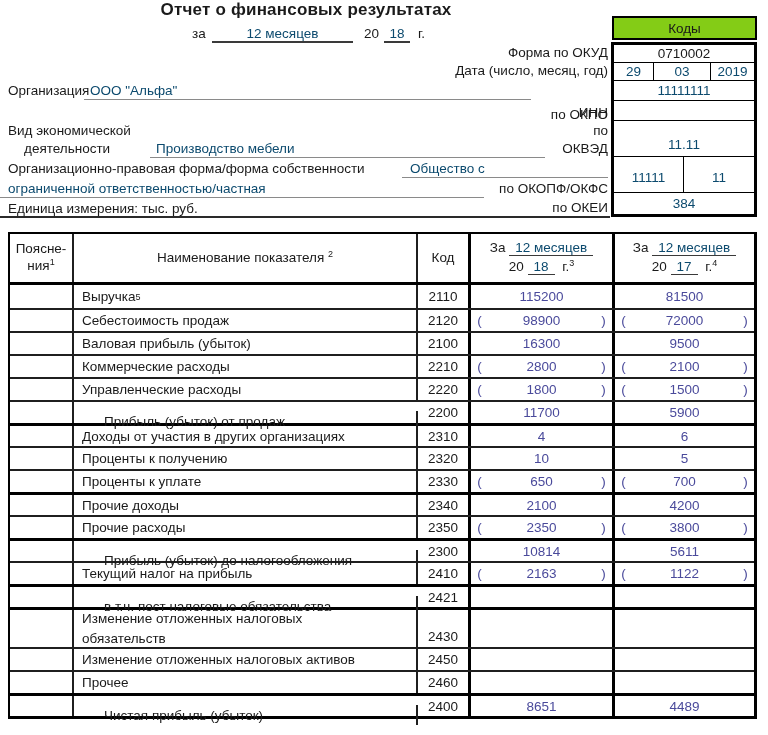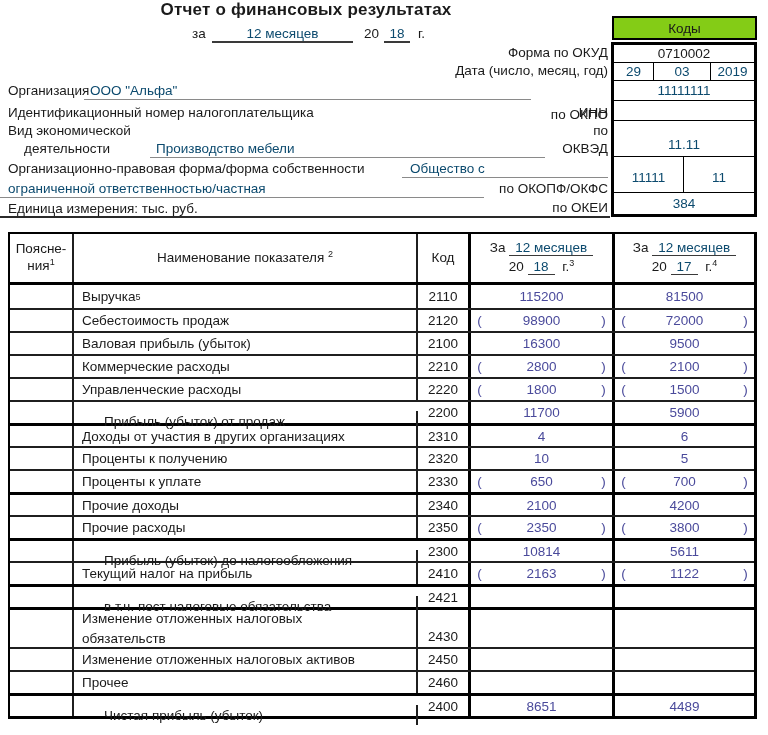--- a/index.html
+++ b/index.html
@@ -75,21 +75,20 @@
   <span class="abs" style="left:192px; top:26px;" data-name="period-prefix">за</span>
   <span class="abs blue u-black center-span" style="left:212px; top:26px; width:141px;" data-name="period-value">12 месяцев</span>
   <span class="abs" style="left:364px; top:26px;" data-name="period-century">20</span>
   <span class="abs blue u-black center-span" style="left:384px; top:26px; width:26px;" data-name="period-year">18</span>
   <span class="abs" style="left:418px; top:26px;" data-name="period-suffix">г.</span>
 
   <span class="abs" style="left:8px; top:83px;" data-name="org-label">Организация</span>
   <span class="abs blue" style="left:90px; top:83px;" data-name="org-value">ООО "Альфа"</span>
   <div class="u-gray" style="left:84px; top:99px; width:447px;" data-name="org-underline"></div>
 
-  <span class="abs" style="left:8px; top:105px;" data-name="inn-row-label">Идентификационный номер налогоплательщика</span>
 
   <span class="abs" style="left:8px; top:123px;" data-name="activity-label-line1">Вид экономической</span>
   <span class="abs" style="left:24px; top:141px;" data-name="activity-label-line2">деятельности</span>
   <span class="abs blue" style="left:156px; top:141px;" data-name="activity-value">Производство мебели</span>
   <div class="u-gray" style="left:150px; top:157px; width:395px;" data-name="activity-underline"></div>
 
   <span class="abs" style="left:8px; top:161px;" data-name="legal-form-label">Организационно-правовая форма/форма собственности</span>
   <span class="abs blue" style="left:410px; top:161px;" data-name="legal-form-value-line1">Общество с</span>
   <div class="u-gray" style="left:402px; top:177px; width:206px;" data-name="legal-form-underline1"></div>
   <span class="abs blue" style="left:8px; top:181px;" data-name="legal-form-value-line2">ограниченной ответственностью/частная</span>

